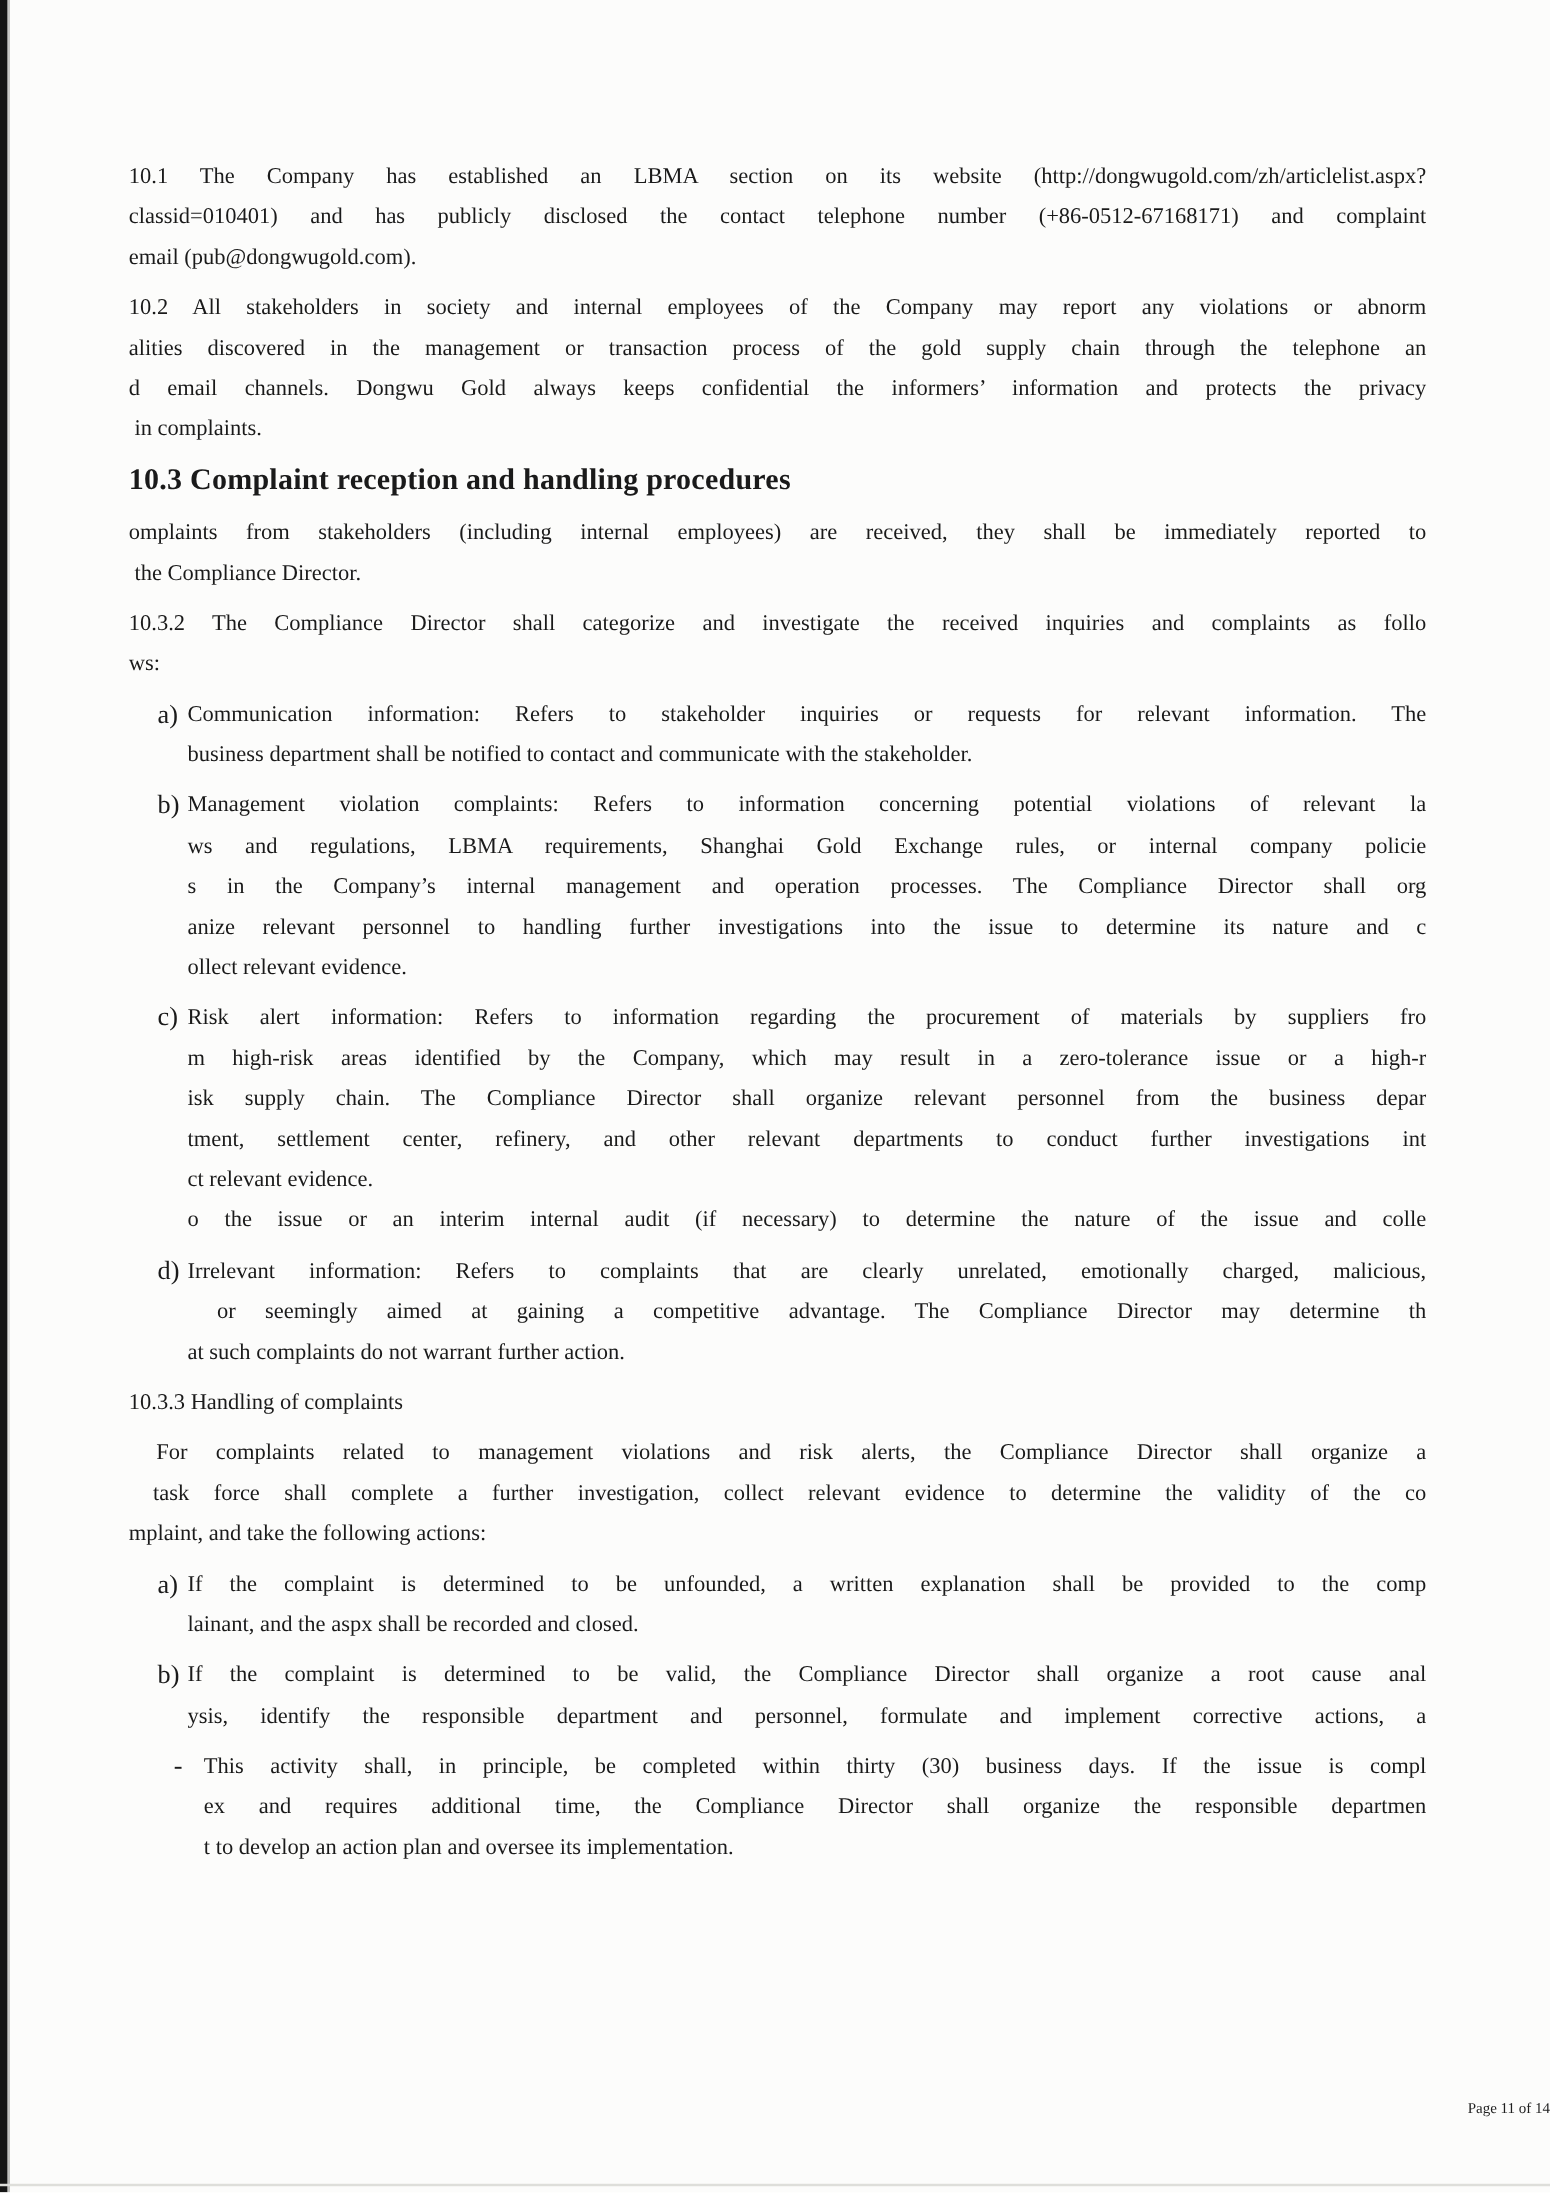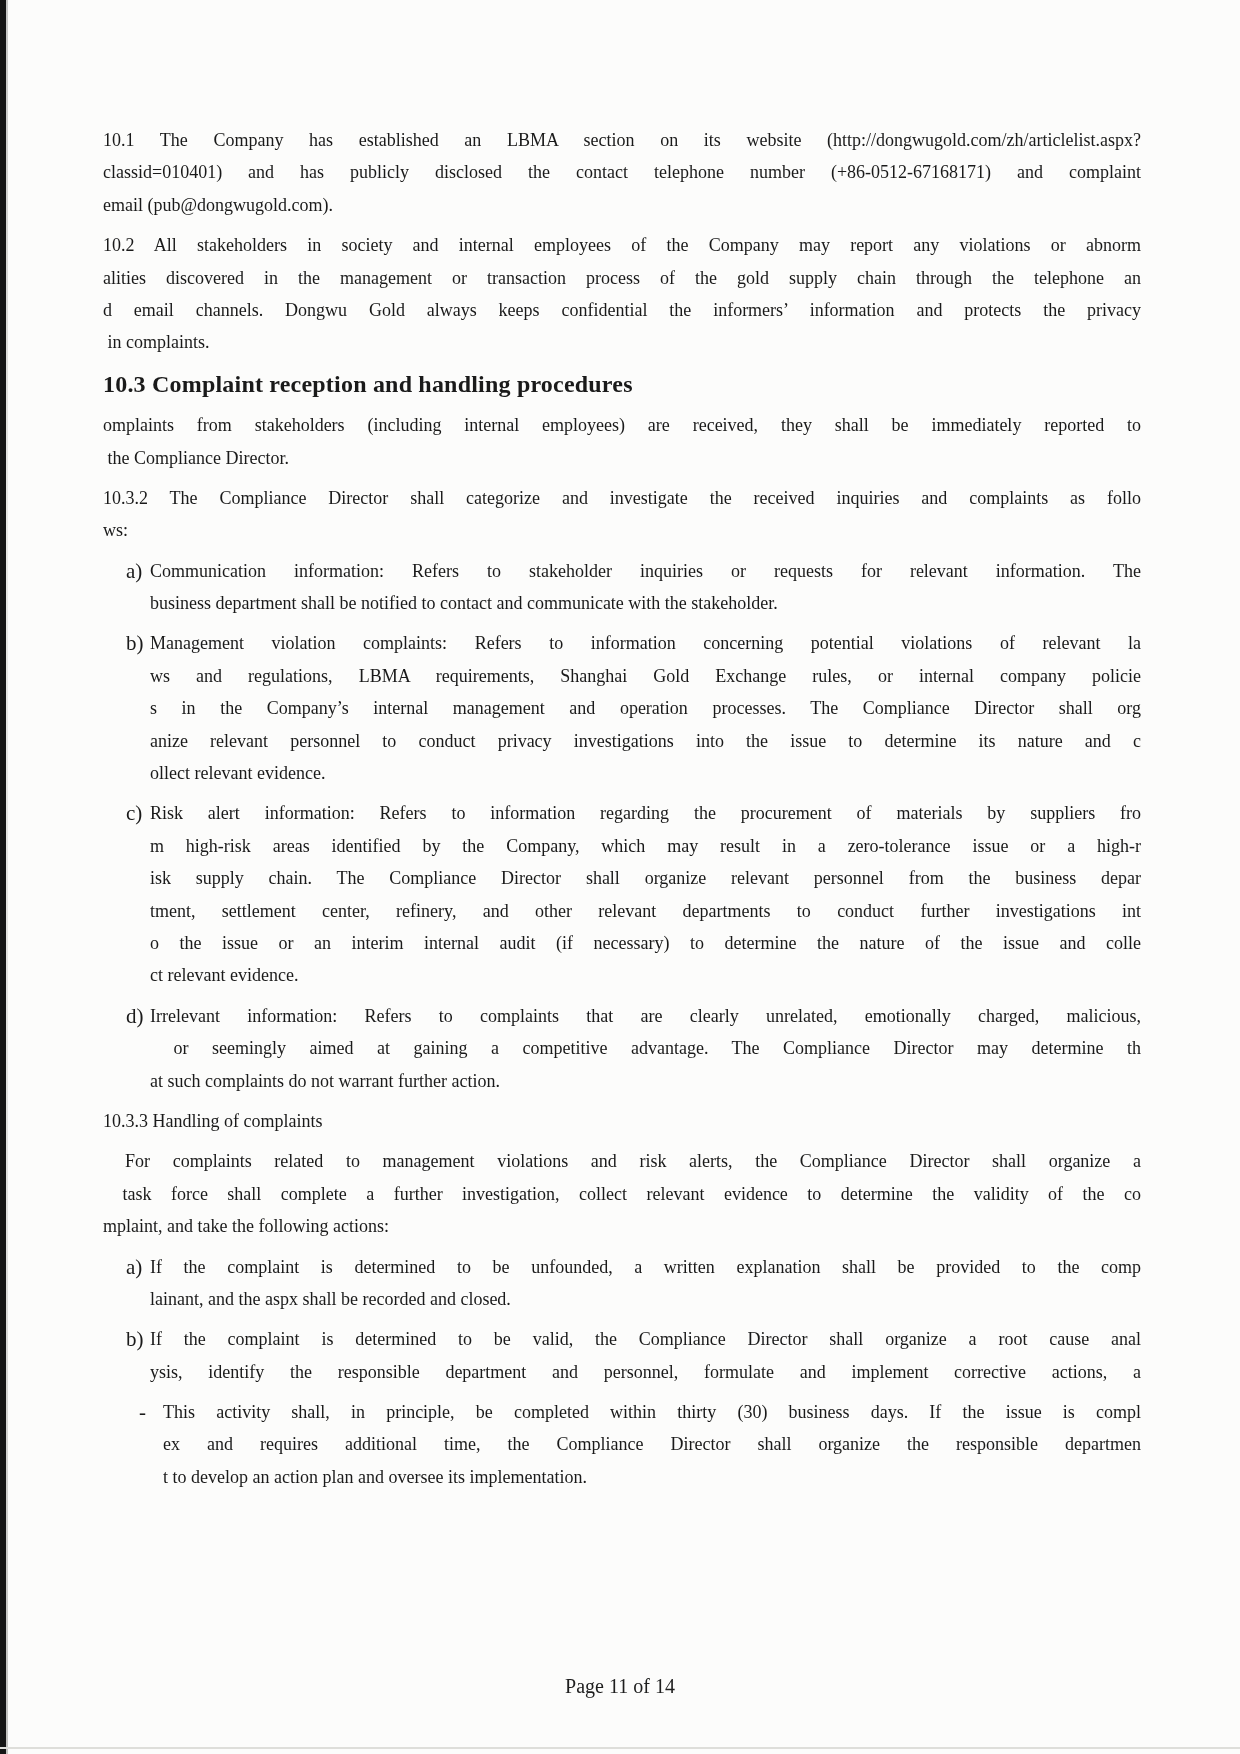--- a/index.html
+++ b/index.html
@@ -56,22 +56,22 @@
   }
   .block-dash { position: relative; padding-left: 46px; }
   .block-dash .marker {
     position: absolute; left: 36px; top: 0;
     font-size: 21px; line-height: 32.4px;
   }
   .block-dash .line { padding-left: 14px; }
   .block-dash .line:first-child { padding-left: 0; }
   .footer {
     position: absolute; top: 1672px; left: 0; width: 100%;
-    text-align: center;
-    font-size: 20px;
+    text-align: right;
+    font-size: 12px;
     line-height: 28px;
     color: #1e1e1e;
   }
 </style>
 </head>
 <body>
 
 <div class="page">
   <div class="scan-strip-left"></div>
   <div class="content">
@@ -98,31 +98,31 @@
       <div class="block block-li">
         <span class="marker">a)</span>
         <div class="line">Communication information: Refers to stakeholder inquiries or requests for relevant information. The</div>
         <div class="line line-last">business department shall be notified to contact and communicate with the stakeholder.</div>
       </div>
       <div class="block block-li">
         <span class="marker">b)</span>
         <div class="line">Management violation complaints: Refers to information concerning potential violations of relevant la</div>
         <div class="line">ws and regulations, LBMA requirements, Shanghai Gold Exchange rules, or internal company policie</div>
         <div class="line">s in the Company’s internal management and operation processes. The Compliance Director shall org</div>
-        <div class="line">anize relevant personnel to conduct privacy investigations into the issue to determine its nature and c</div>
+        <div class="line">anize relevant personnel to handling further investigations into the issue to determine its nature and c</div>
         <div class="line line-last">ollect relevant evidence.</div>
       </div>
       <div class="block block-li">
         <span class="marker">c)</span>
         <div class="line">Risk alert information: Refers to information regarding the procurement of materials by suppliers fro</div>
         <div class="line">m high-risk areas identified by the Company, which may result in a zero-tolerance issue or a high-r</div>
         <div class="line">isk supply chain. The Compliance Director shall organize relevant personnel from the business depar</div>
         <div class="line">tment, settlement center, refinery, and other relevant departments to conduct further investigations int</div>
+        <div class="line line-last">ct relevant evidence.</div>
         <div class="line">o the issue or an interim internal audit (if necessary) to determine the nature of the issue and colle</div>
-        <div class="line line-last">ct relevant evidence.</div>
       </div>
       <div class="block block-li">
         <span class="marker">d)</span>
         <div class="line">Irrelevant information: Refers to complaints that are clearly unrelated, emotionally charged, malicious,</div>
         <div class="line">&nbsp;or seemingly aimed at gaining a competitive advantage. The Compliance Director may determine th</div>
         <div class="line line-last">at such complaints do not warrant further action.</div>
       </div>
       <div class="block block-p">
         <div class="line line-last">10.3.3 Handling of complaints</div>
       </div>

